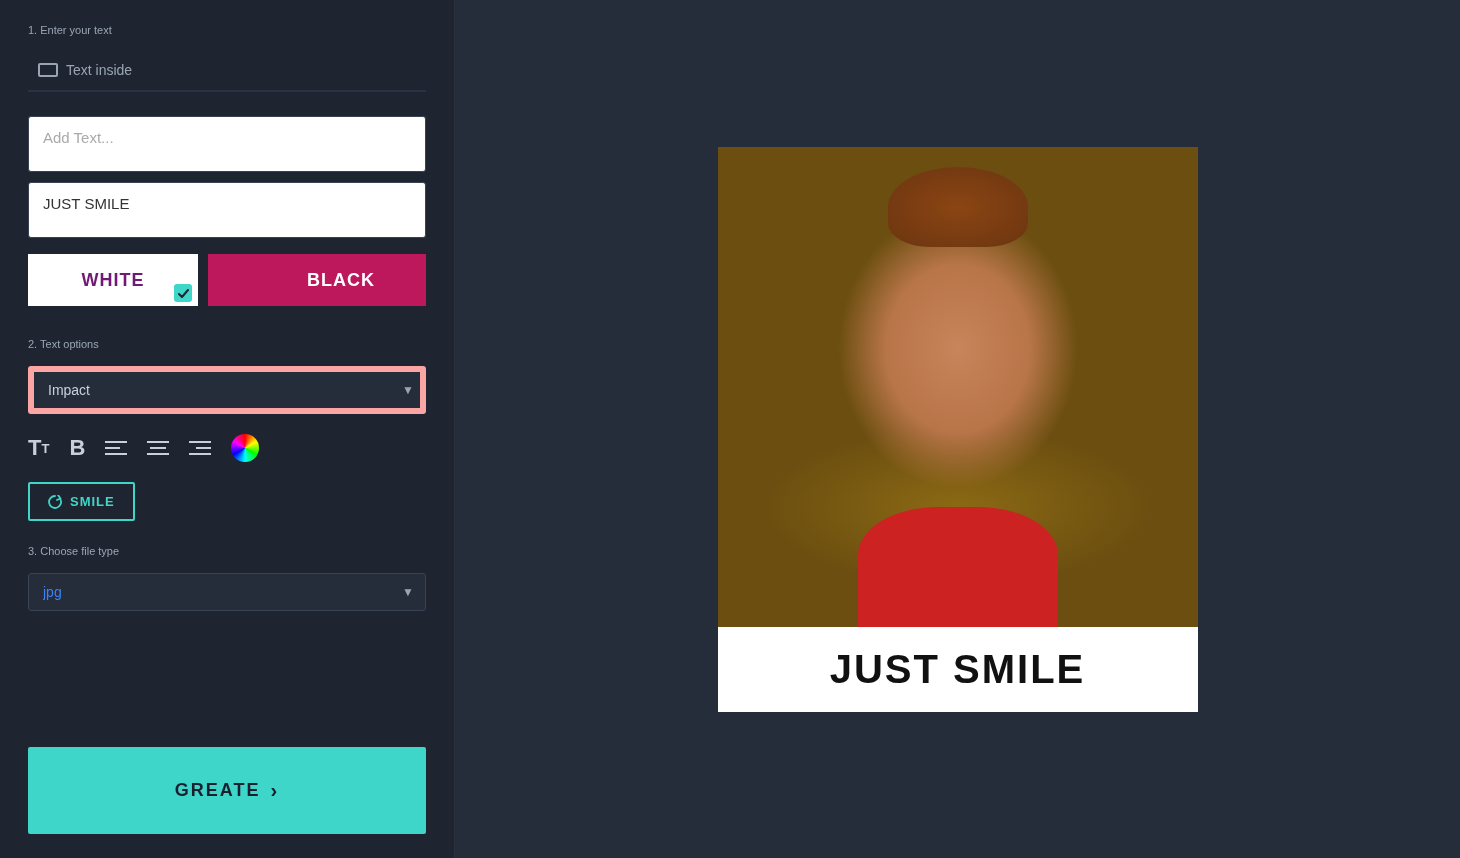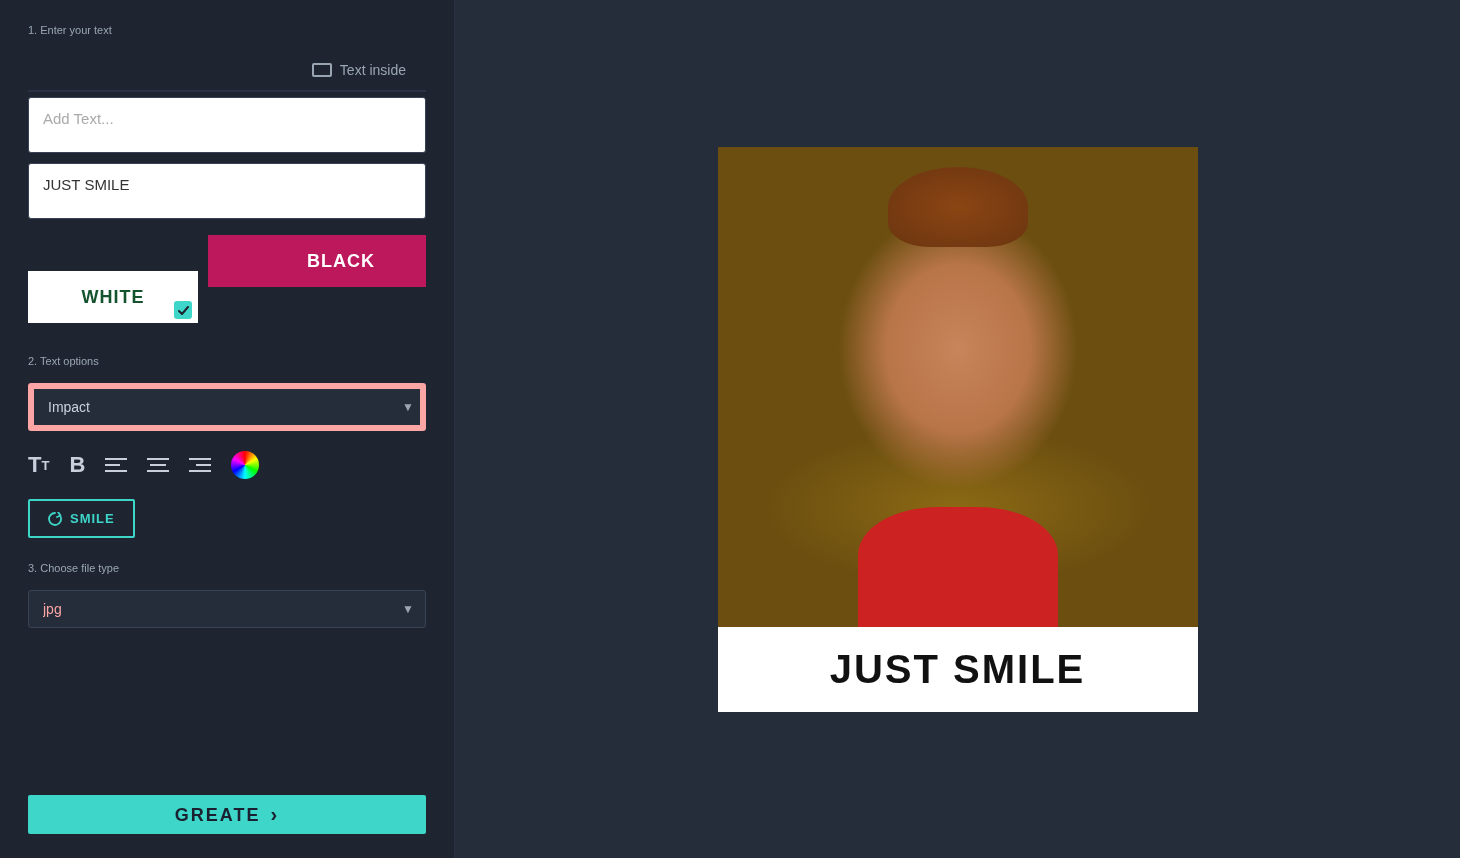--- a/index.html
+++ b/index.html
@@ -28,23 +28,22 @@
     .section-title {
       font-size: 11px;
       color: #9aa5b4;
       margin-bottom: 16px;
       font-weight: 400;
     }
 
     
     .tabs-row {
       display: flex;
-      margin-bottom: 5px;
+      margin-bottom: 24px;
       border-bottom: 2px solid #2a3245;
-      justify-content: flex-end;
     }
 
     .tab {
       display: flex;
       align-items: center;
       gap: 8px;
       padding: 10px 20px 12px 10px;
       cursor: pointer;
       font-size: 14px;
       color: #9aa5b4;
@@ -117,22 +116,21 @@
       font-size: 18px;
       font-weight: 800;
       cursor: pointer;
       border: none;
       letter-spacing: 1px;
       position: relative;
     }
 
     .color-btn-white {
       background: #ffffff;
-      color: #14532d;
-      margin-top: 36px;
+      color: #701a75;
     }
 
     .color-btn-black {
       background: #be185d;
       color: #ffffff;
       padding-left: 48px;
     }
 
     .check-badge {
       position: absolute;
@@ -229,38 +227,38 @@
       position: relative;
     }
 
     .file-select {
       width: 100%;
       background: #252d3a;
       border: 1px solid #3a4255;
       border-radius: 3px;
       padding: 10px 14px;
       font-size: 14px;
-      color: #fca5a5;
+      color: #3b82f6;
       appearance: none;
       cursor: pointer;
     }
 
     
     .create-btn {
       width: 100%;
       background: #3dd6c8;
       color: #1a2030;
       border: none;
-      padding: 8px;
+      padding: 32px;
       font-size: 18px;
       font-weight: 800;
       letter-spacing: 2px;
       cursor: pointer;
       display: flex;
-      align-items: flex-end;
+      align-items: center;
       justify-content: center;
       gap: 10px;
       margin-top: auto;
       border-radius: 2px;
     }
 
     
     .right-panel {
       flex: 1;
       background-color: #252d3a;

